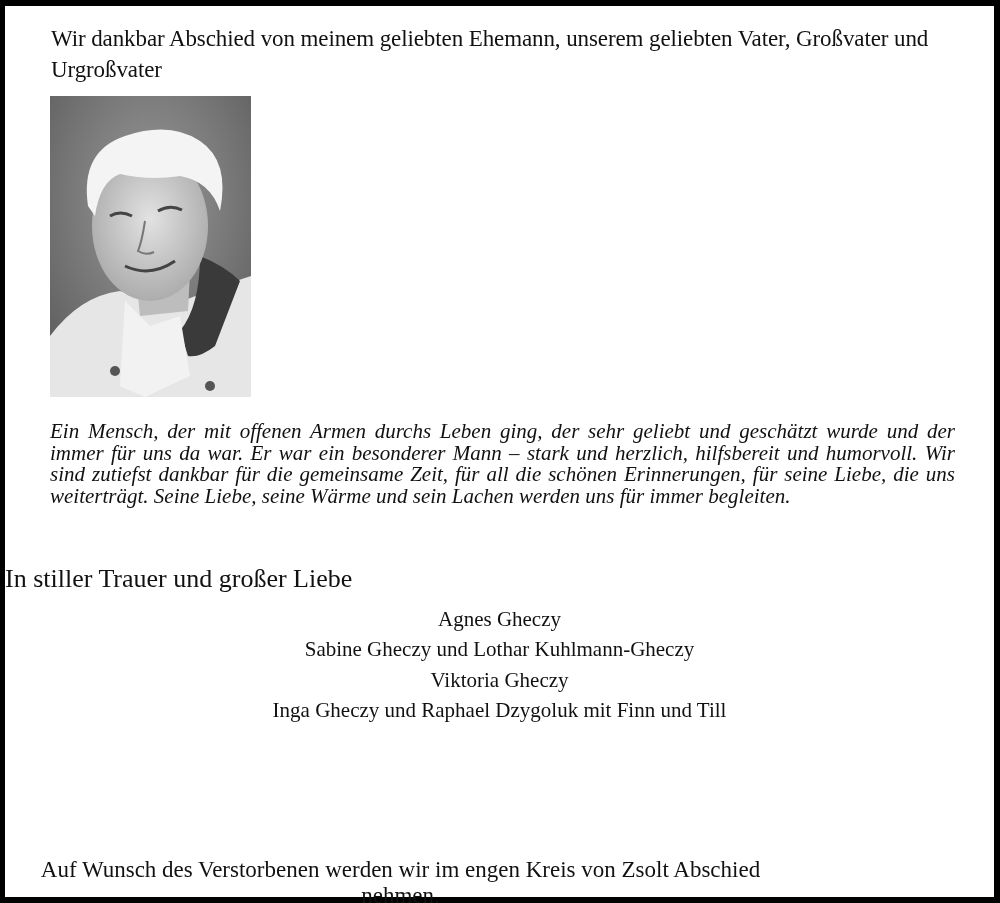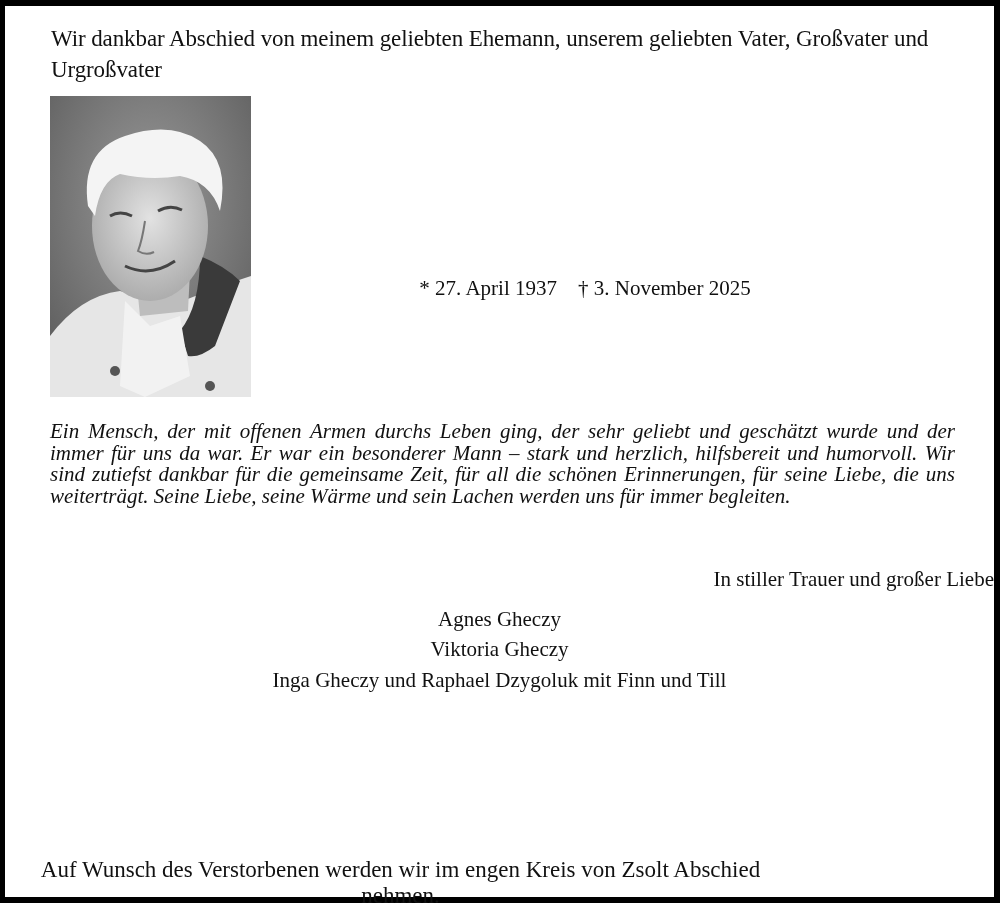--- a/index.html
+++ b/index.html
@@ -40,21 +40,21 @@
       text-align: center; font-size: 21px; line-height: 28px; color: #111;
       white-space: pre;
     }
     .tribute {
       position: absolute; left: 45px; top: 415px; width: 905px;
       font-style: italic; font-size: 21px; line-height: 21.5px;
       color: #111; text-align: justify;
     }
     .closing-header {
       position: absolute; left: 0; top: 559px; width: 989px;
-      text-align: right; font-size: 21px; line-height: 28px;
+      text-align: left; font-size: 26px; line-height: 28px;
     }
     .family {
       position: absolute; left: 0; top: 598px; width: 989px;
       text-align: center; font-size: 21px; line-height: 30.4px;
       list-style: none; margin: 0; padding: 0;
     }
     .family li { margin: 0; padding: 0; }
     .footer-note {
       position: absolute; left: 0; top: 851px; width: 791px;
       text-align: center; font-size: 23px; line-height: 26px;
@@ -99,27 +99,27 @@
       <path d="M95 125 Q92 145 88 155 Q96 160 104 156" stroke="#777" stroke-width="2" fill="none"></path>
 
       <path d="M75 170 Q100 182 125 165" stroke="#444" stroke-width="3" fill="none"></path>
 
       <circle cx="65" cy="275" r="5" fill="#555"></circle>
       <circle cx="160" cy="290" r="5" fill="#555"></circle>
     </svg>
   </div>
 
 
-  <div class="dates">* 27. April 1937    † 3. November 2025</div>
 
   <p class="tribute" style="margin:0;">Ein Mensch, der mit offenen Armen durchs Leben ging, der sehr geliebt und geschätzt wurde und der immer für uns da war. Er war ein besonderer Mann – stark und herzlich, hilfsbereit und humorvoll. Wir sind zutiefst dankbar für die gemeinsame Zeit, für all die schönen Erinnerungen, für seine Liebe, die uns weiterträgt. Seine Liebe, seine Wärme und sein Lachen werden uns für immer begleiten.</p>
 
   <div class="closing-header">In stiller Trauer und großer Liebe</div>
 
   <ul class="family">
     <li>Agnes Gheczy</li>
+    <li>Sabine Gheczy und Lothar Kuhlmann-Gheczy</li>
     <li>Viktoria Gheczy</li>
     <li>Inga Gheczy und Raphael Dzygoluk mit Finn und Till</li>
   </ul>
 
   <div class="footer-note">Auf Wunsch des Verstorbenen werden wir im engen Kreis von Zsolt Abschied nehmen.</div>
 
 </div>
 
 </body></html>

